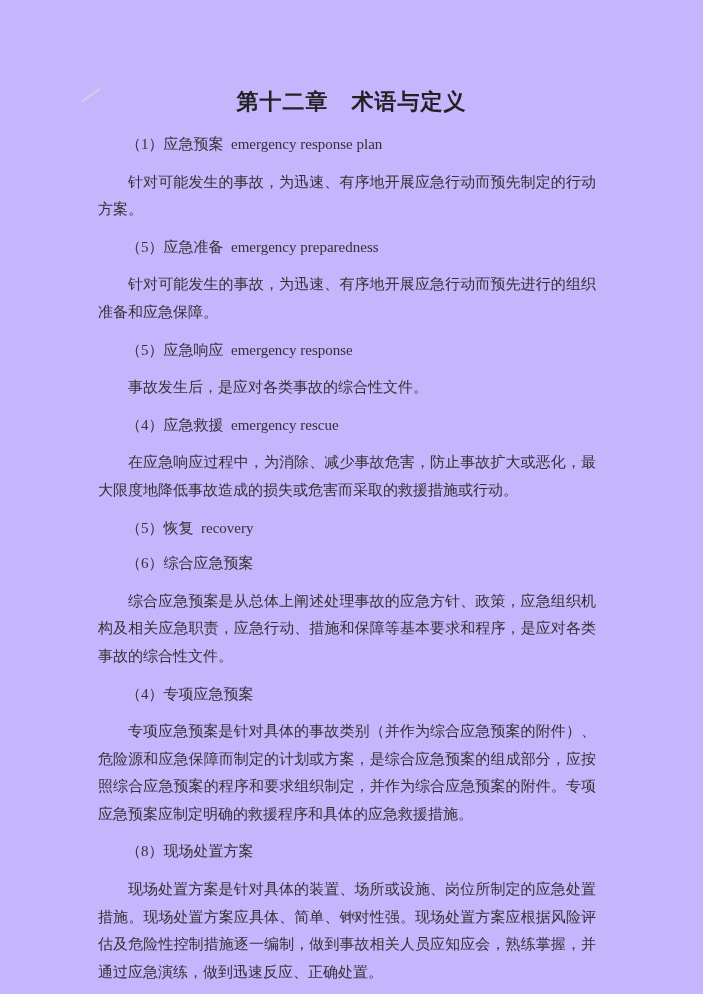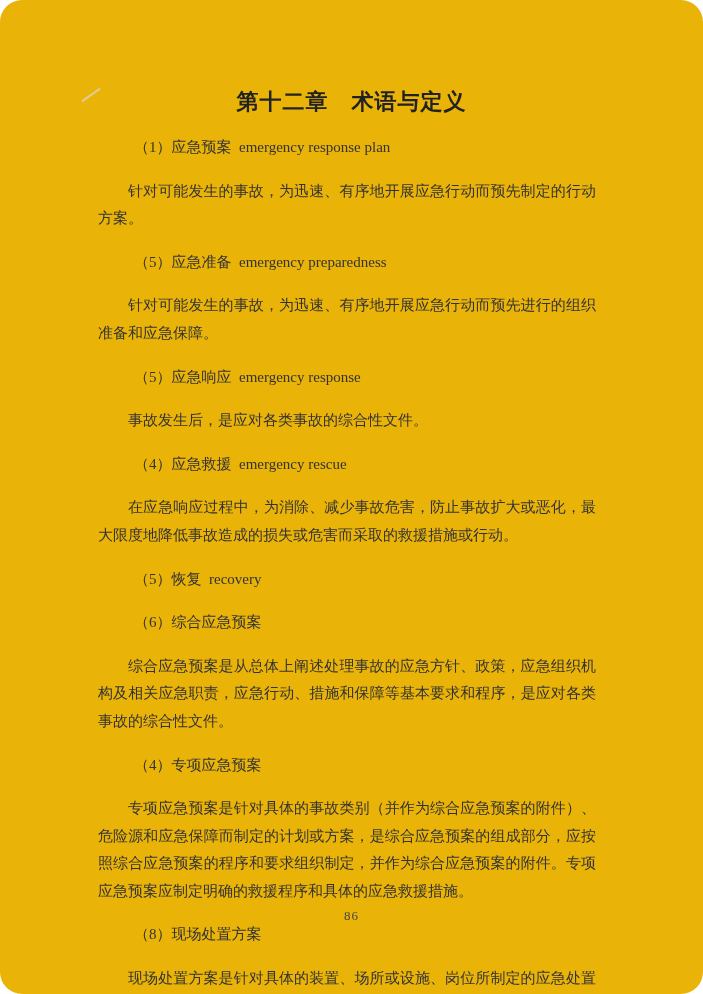--- a/index.html
+++ b/index.html
@@ -1,25 +1,24 @@
 <!DOCTYPE html>
 <html lang="zh"><head>
 <meta charset="utf-8">
 <style>
   html, body { margin: 0; padding: 0; background: #ffffff; }
   .page {
     position: relative;
     width: 703px;
     height: 994px;
     margin: 0 auto;
-    background: #eab308;
+    background: #c4b5fd;
     color: #333;
     font-family: "Liberation Serif", serif;
     overflow: hidden;
-    border-radius: 22px;
   }
   .scan-smudge {
     position: absolute;
     left: 80px;
     top: 94px;
     width: 22px;
     height: 0;
     border-top: 2px solid #d8d8d8;
     transform: rotate(-35deg);
     opacity: 0.7;
@@ -33,21 +32,21 @@
     line-height: 32px;
     color: #222;
     letter-spacing: 1px;
   }
   .content {
     margin: 13px 97px 0 88px;
     font-size: 15px;
     line-height: 27.6px;
   }
   .term {
-    margin: 16px;
+    margin: 8px;
     text-indent: 2em;
     white-space: pre-wrap;
     text-align: left;
   }
   .def {
     margin: 10px;
     text-indent: 2em;
     text-align: justify;
   }
   .page-number {

